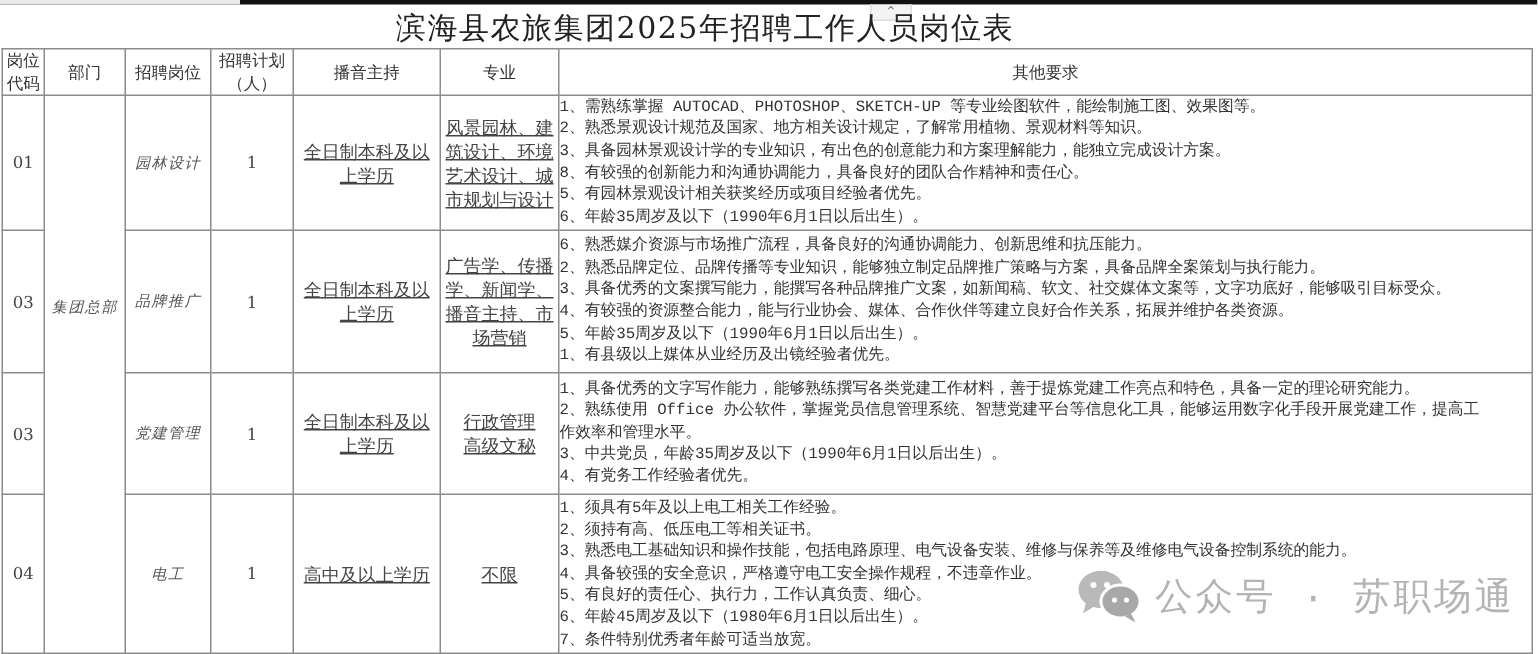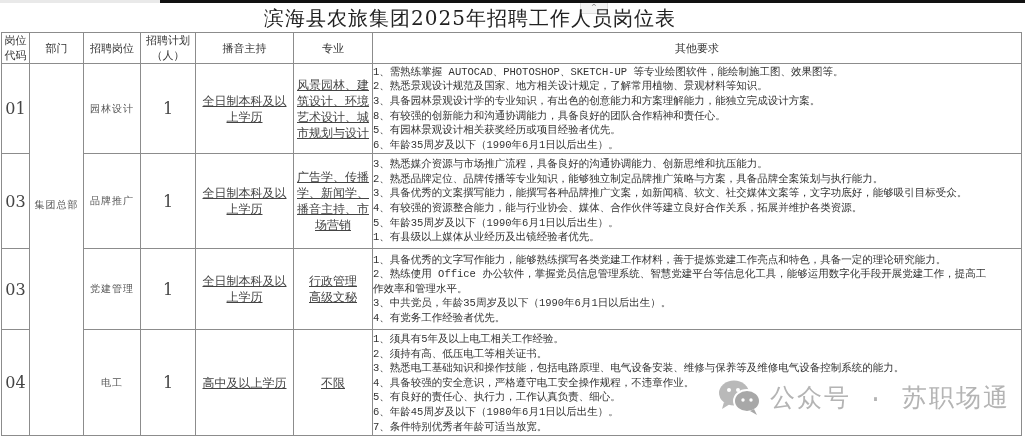--- a/index.html
+++ b/index.html
@@ -26,22 +26,22 @@
     border-collapse: collapse; table-layout: fixed;
   }
   table.jobs td, table.jobs th {
     border: 1.5px solid #8c8c8c; padding: 0; vertical-align: middle;
     overflow: hidden;
   }
   th {
     font-family: "DejaVu Sans", "Liberation Sans", sans-serif;
     font-weight: normal; font-size: 11px; color: #333; text-align: center; line-height: 15px;
   }
-  td.c { text-align: center; font-size: 16px; color: #444; }
-  td.small { font-size: 10px; color: #555; font-family: "DejaVu Sans", sans-serif; letter-spacing: 1px; }
+  td.c { text-align: center; font-size: 11px; color: #444; }
+  td.small { font-size: 10px; color: #555; font-family: "DejaVu Sans", sans-serif; letter-spacing: 1px; font-style: italic; }
   td.edu, td.major { font-size: 12px; line-height: 16px; color: #444; text-align: center; text-decoration: underline; }
   td.major { padding: 0 3px; }
   td.req { text-align: left; padding-left: 4px; font-size: 10.5px; line-height: 14.6px; color: #333; font-family: Liberation Mono, monospace; }
   td.req div { white-space: nowrap; }
   .watermark {
     position: absolute; left: 718px; top: 375px; height: 44px;
     display: flex; align-items: center; gap: 8px;
     color: #b4b4b4; font-family: Liberation Mono, monospace; font-size: 25px; letter-spacing: 2px;
   }
   .wm-icon { width: 44px; height: 38px; position: relative; }
@@ -93,21 +93,21 @@
     </td>
   </tr>
 
   <tr style="height:95px">
     <td class="c">03</td>
     <td class="c small">品牌推广</td>
     <td class="c">1</td>
     <td class="edu" style="padding:0 6px;">全日制本科及以上学历</td>
     <td class="major">广告学、传播学、新闻学、播音主持、市场营销</td>
     <td class="req">
-      <div>3、熟悉媒介资源与市场推广流程，具备良好的沟通协调能力、创新思维和抗压能力。</div>
+      <div>6、熟悉媒介资源与市场推广流程，具备良好的沟通协调能力、创新思维和抗压能力。</div>
       <div>2、熟悉品牌定位、品牌传播等专业知识，能够独立制定品牌推广策略与方案，具备品牌全案策划与执行能力。</div>
       <div>3、具备优秀的文案撰写能力，能撰写各种品牌推广文案，如新闻稿、软文、社交媒体文案等，文字功底好，能够吸引目标受众。</div>
       <div>4、有较强的资源整合能力，能与行业协会、媒体、合作伙伴等建立良好合作关系，拓展并维护各类资源。</div>
       <div>5、年龄35周岁及以下（1990年6月1日以后出生）。</div>
       <div>1、有县级以上媒体从业经历及出镜经验者优先。</div>
     </td>
   </tr>
 
   <tr style="height:81px">
     <td class="c">03</td>

